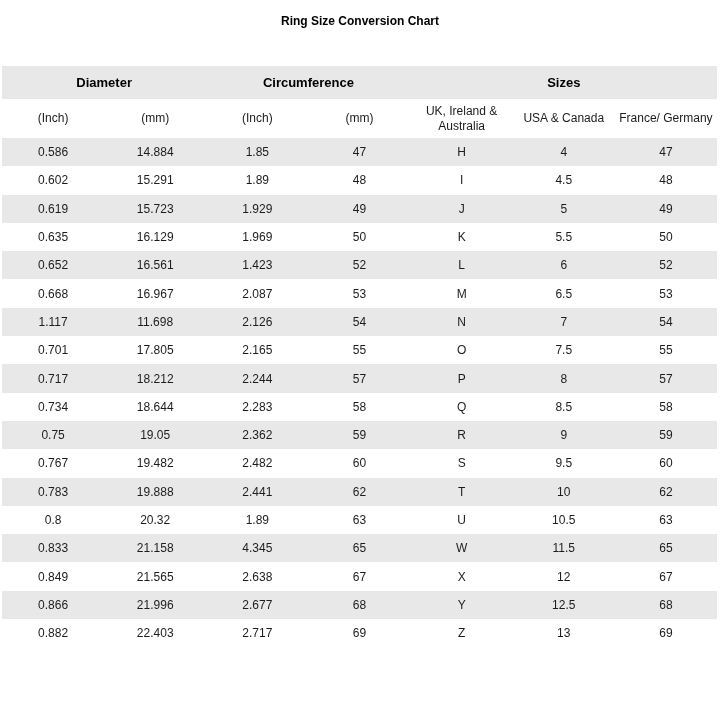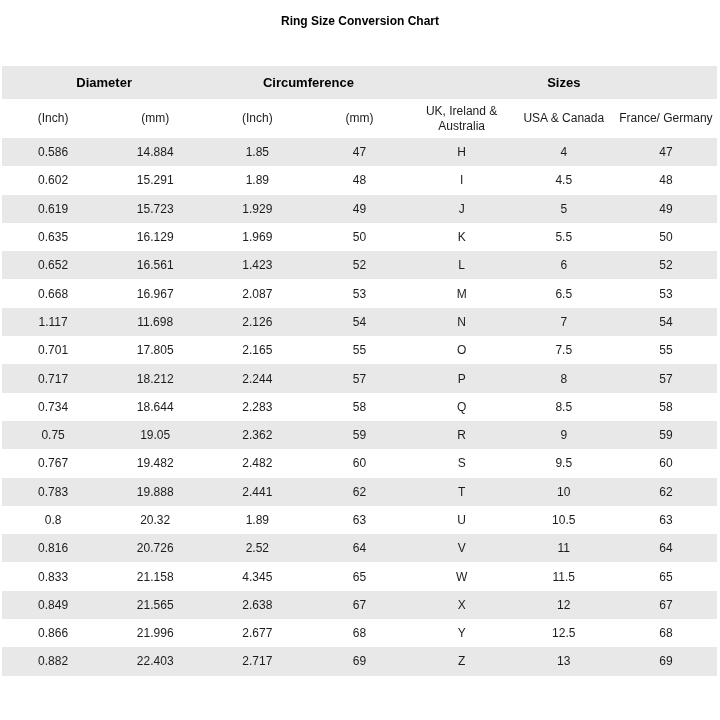--- a/index.html
+++ b/index.html
@@ -203,29 +203,20 @@
       <tr>
         <td>0.8</td>
         <td>20.32</td>
         <td>1.89</td>
         <td>63</td>
         <td>U</td>
         <td>10.5</td>
         <td>63</td>
       </tr>
       <tr>
-        <td>0.816</td>
-        <td>20.726</td>
-        <td>2.52</td>
-        <td>64</td>
-        <td>V</td>
-        <td>11</td>
-        <td>64</td>
-      </tr>
-      <tr>
         <td>0.833</td>
         <td>21.158</td>
         <td>4.345</td>
         <td>65</td>
         <td>W</td>
         <td>11.5</td>
         <td>65</td>
       </tr>
       <tr>
         <td>0.849</td>

